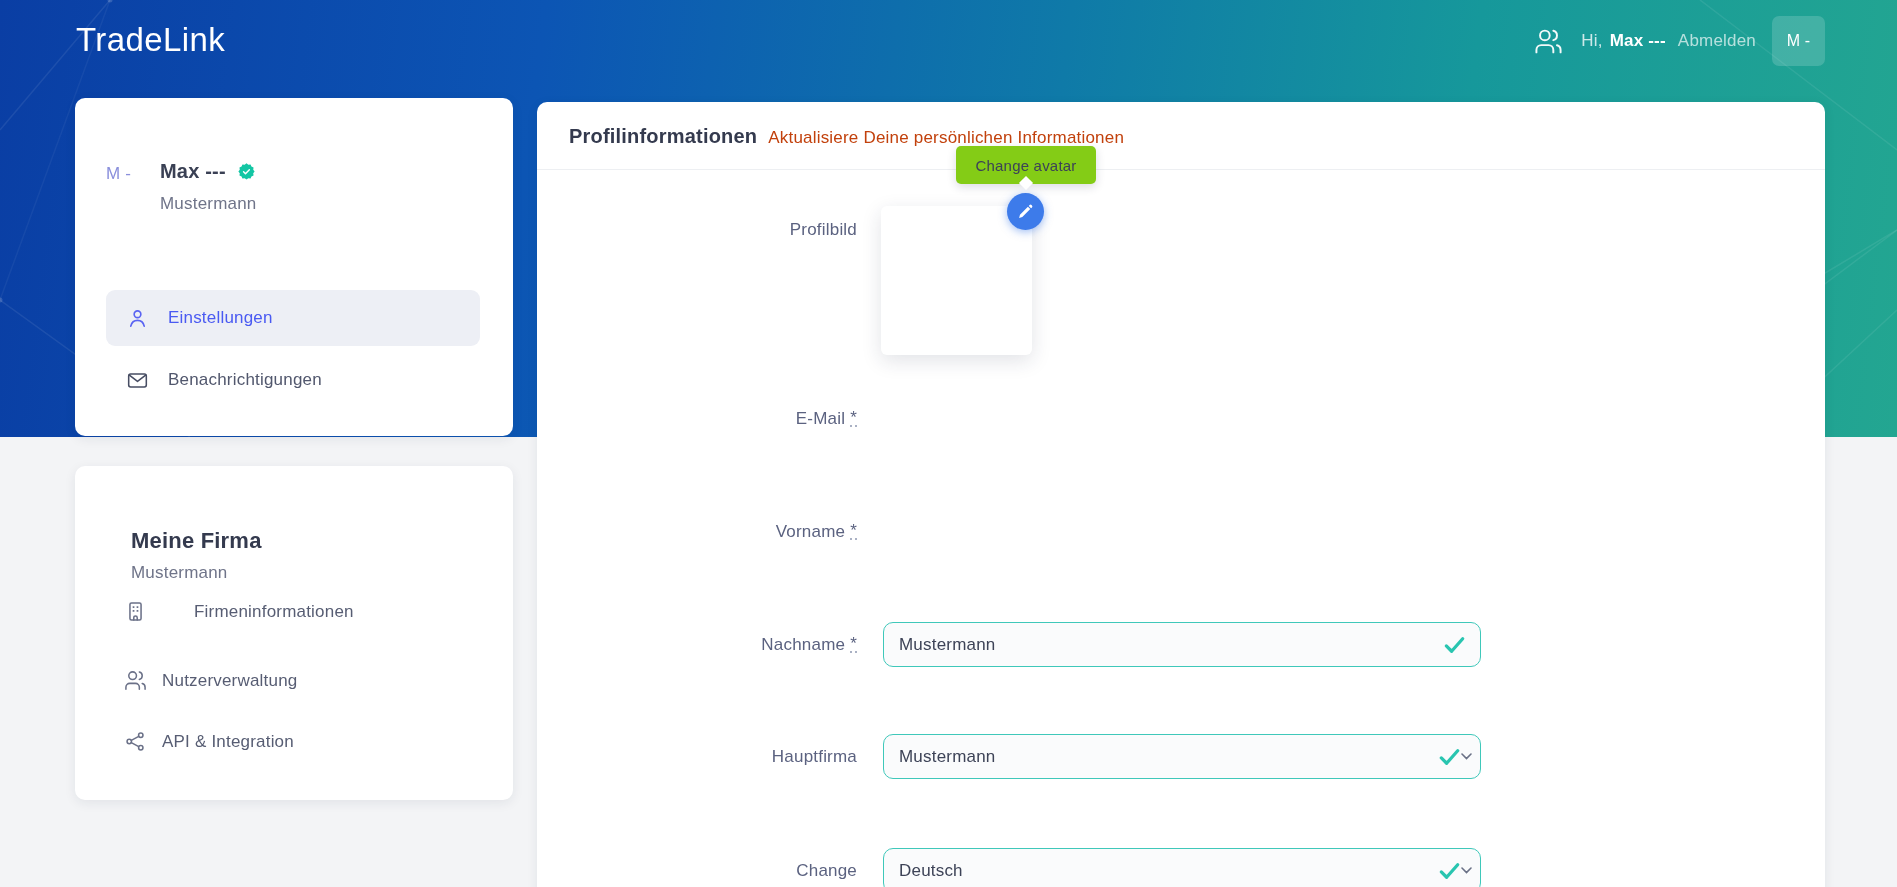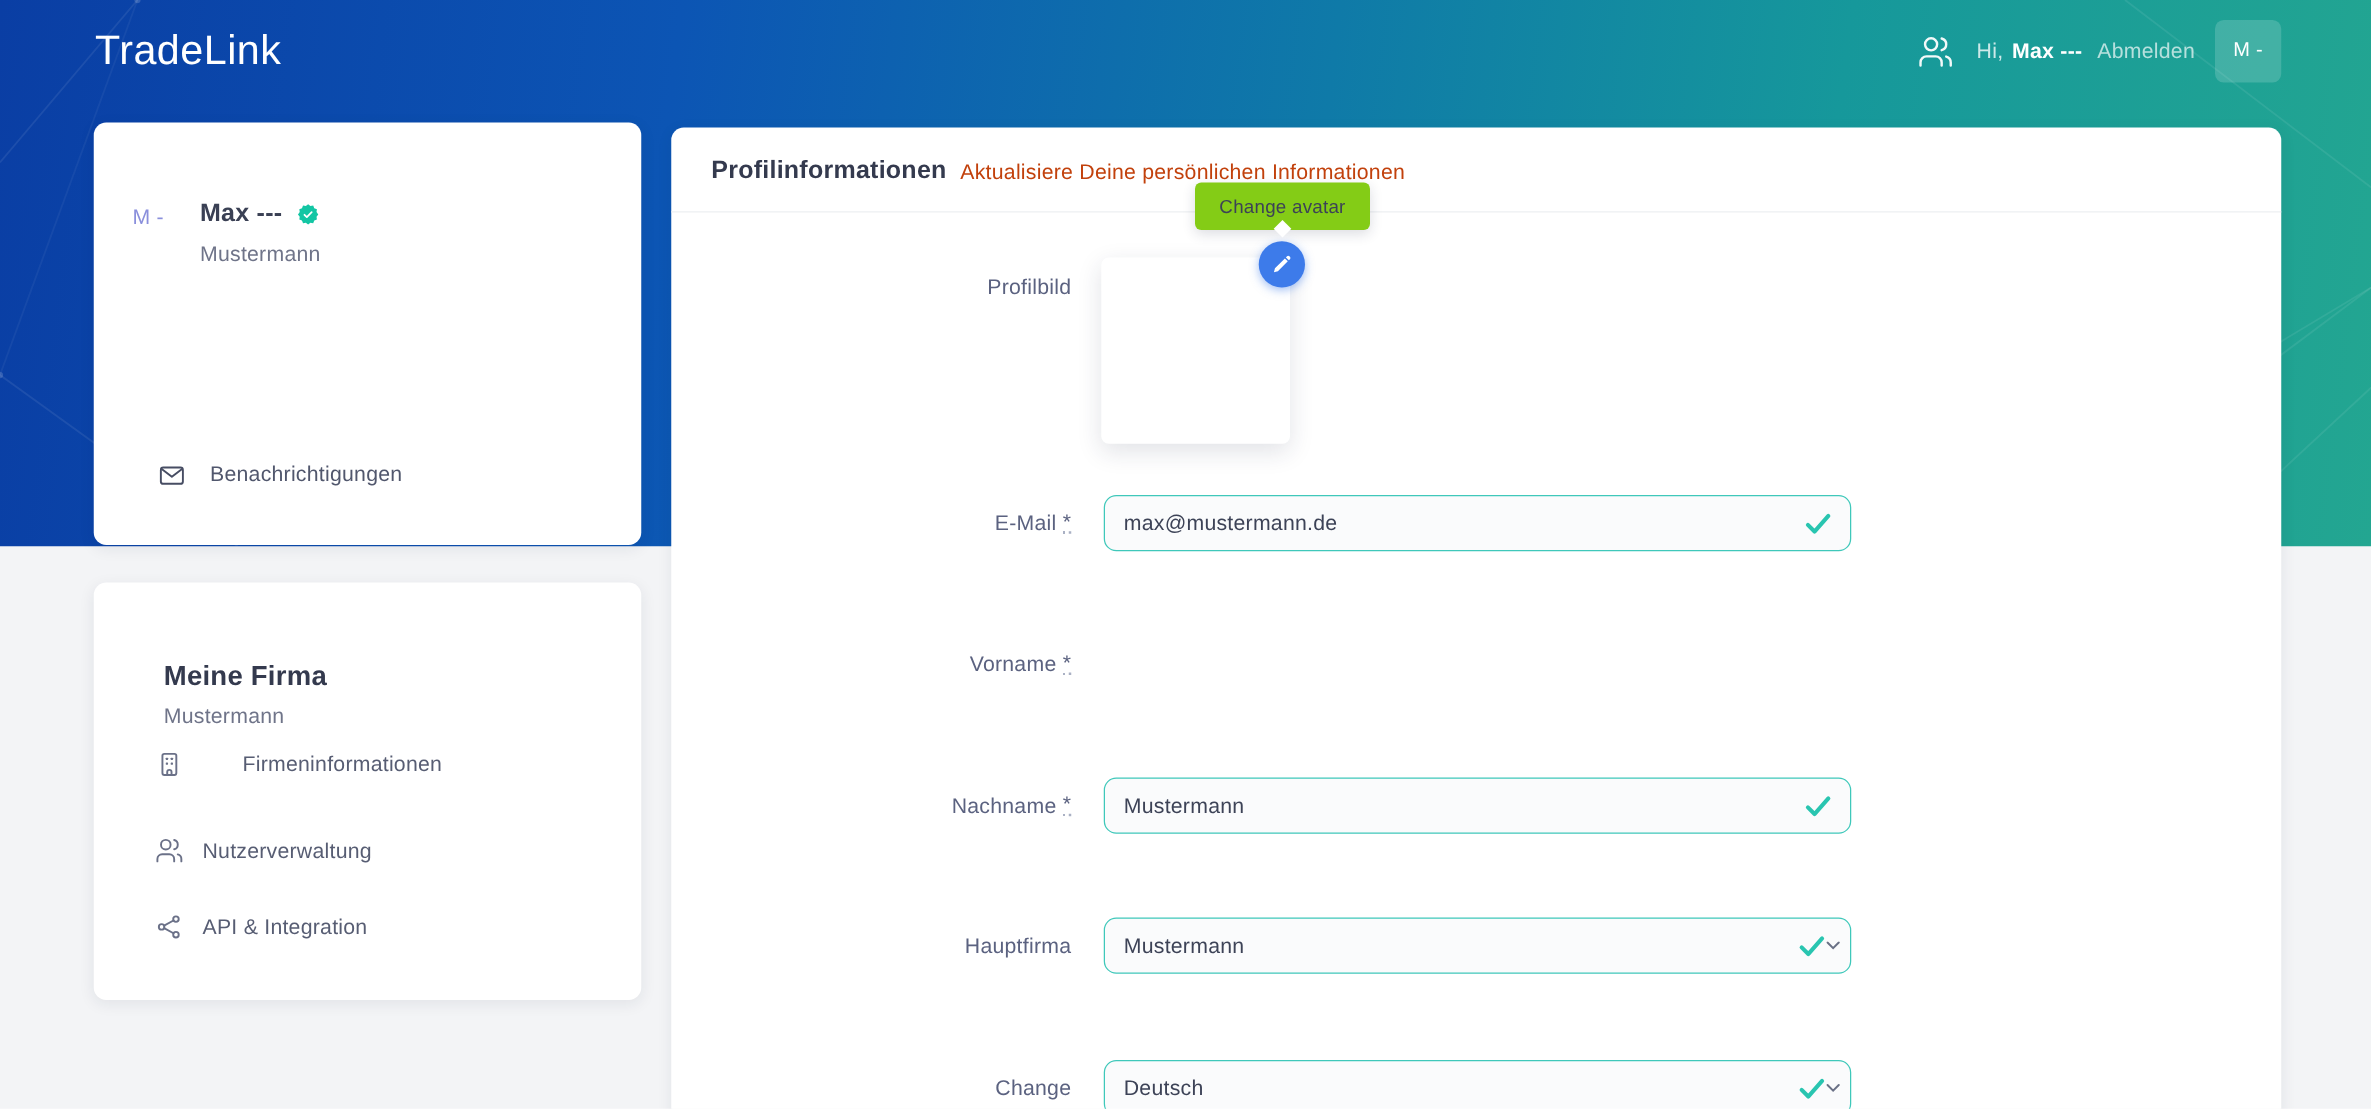--- a/index.html
+++ b/index.html
@@ -133,20 +133,29 @@
         <span style="display:flex;">
           <svg viewBox="0 0 24 24" width="19" height="19">
             <path d="M12 1.7l2.3 1.75 2.85-.4 1.05 2.7 2.7 1.05-.4 2.85L22.25 12l-1.75 2.3.4 2.85-2.7 1.05-1.05 2.7-2.85-.4L12 22.25 9.7 20.5l-2.85.4-1.05-2.7-2.7-1.05.4-2.85L1.75 12 3.5 9.7l-.4-2.85 2.7-1.05 1.05-2.7 2.85.4z" fill="#13c6a4"></path>
             <path d="M8.3 12.4l2.4 2.4 4.9-5" stroke="#fff" stroke-width="1.8" fill="none" stroke-linecap="round" stroke-linejoin="round"></path>
           </svg>
         </span>
       </div>
       <div class="p-sub">Mustermann</div>
     </div>
   </div>
+  <div class="side-item active" style="top:192px;">
+    <span class="s-icon">
+      <svg viewBox="0 0 24 24" width="23" height="23" fill="none" stroke="#5a64f2" stroke-width="1.7" stroke-linecap="round" stroke-linejoin="round">
+        <circle cx="12" cy="7.6" r="3.5"></circle>
+          <path d="M5 20c.9-3.9 3.6-6 7-6s6.1 2.1 7 6"></path>
+      </svg>
+    </span>
+    <span>Einstellungen</span>
+  </div>
   <div class="side-item" style="top:254px;">
     <span class="s-icon">
       <svg viewBox="0 0 24 24" width="23" height="23" fill="none" stroke="#474d63" stroke-width="1.6" stroke-linecap="round" stroke-linejoin="round">
         <rect x="2.8" y="5.2" width="18.4" height="13.6" rx="2"></rect>
           <path d="M3.5 6.5L12 13l8.5-6.5"></path>
       </svg>
     </span>
     <span>Benachrichtigungen</span>
   </div>
 </div>
@@ -212,28 +221,20 @@
         <path fill="#fff" d="M3 21l1.2-4.5L15.4 5.3l3.3 3.3L7.5 19.8 3 21zM19.9 7.4l-3.3-3.3 1.2-1.2a1.9 1.9 0 0 1 2.7 0l.6.6a1.9 1.9 0 0 1 0 2.7l-1.2 1.2z"></path>
       </svg>
     </span>
   </div>
 
   <div class="frow" style="top:294px;">
     <div class="flabel">
       <span>E-Mail</span>
         <span class="req">*</span>
     </div>
-    <div class="fwrap">
-      <input type="text" value="max@mustermann.de" style="">
-      <span class="check-icon">
-        <svg viewBox="0 0 26 26" width="25" height="25" fill="none" stroke="#29c5b0" stroke-width="3.4" stroke-linecap="round" stroke-linejoin="round">
-            <path d="M4.5 14.5l5.5 5.5L21.5 7"></path>
-          </svg>
-      </span>
-    </div>
   </div>
 
   <div class="frow" style="top:407px;">
     <div class="flabel">
       <span>Vorname</span>
         <span class="req">*</span>
     </div>
   </div>
 
   <div class="frow" style="top:520px;">

